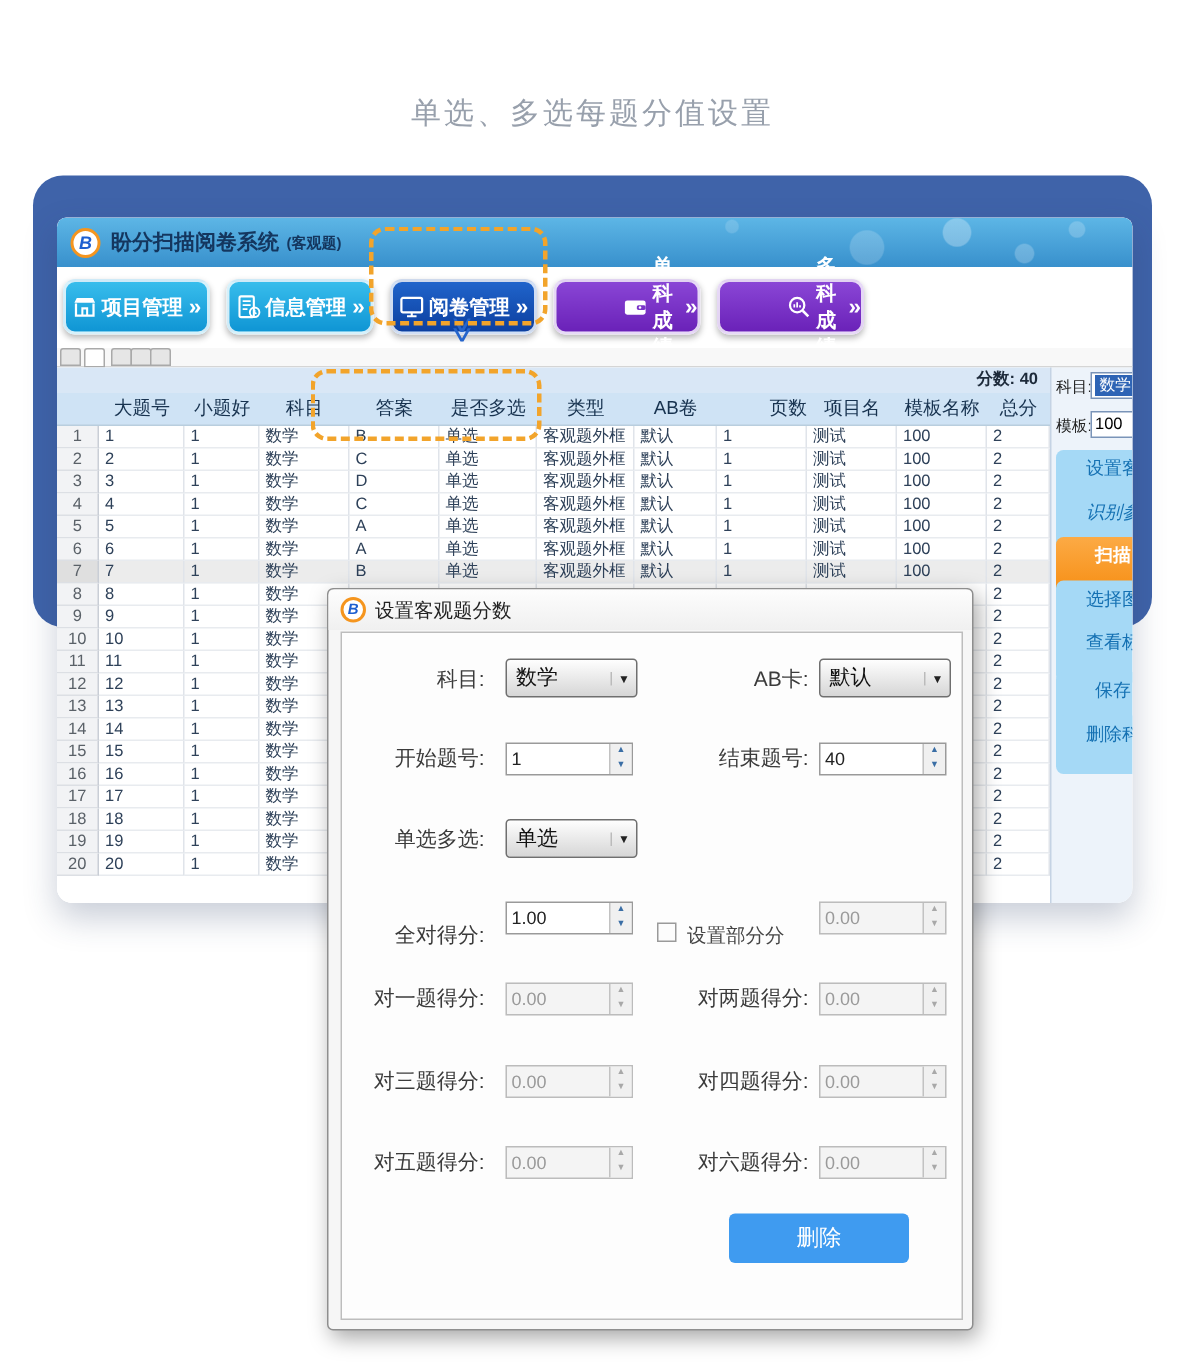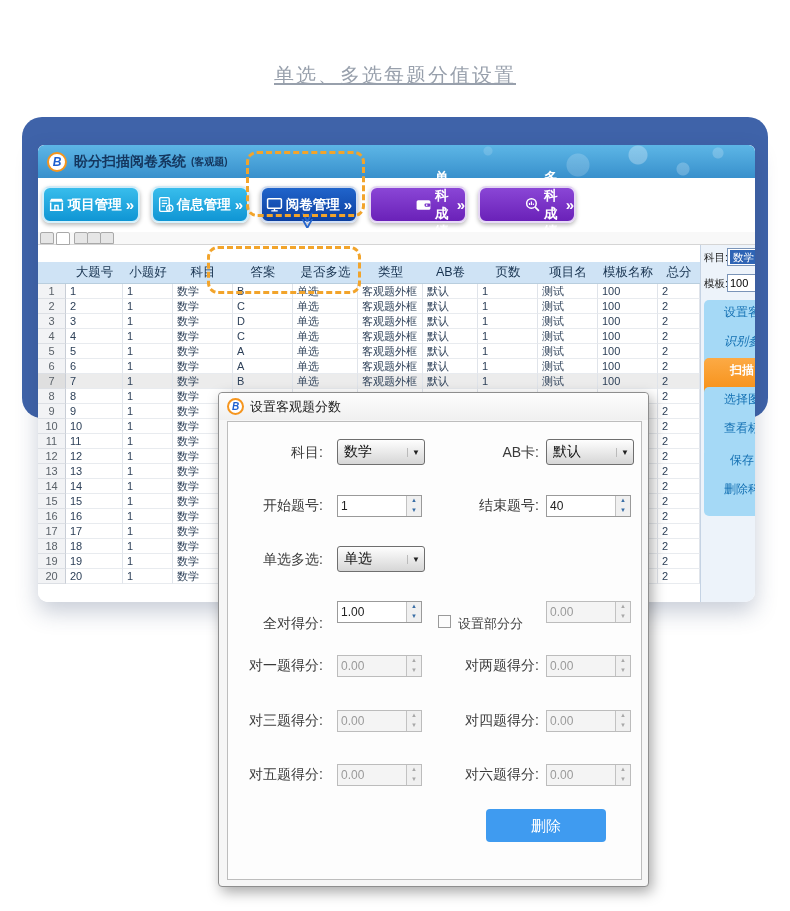--- a/index.html
+++ b/index.html
@@ -4,21 +4,21 @@
 <style>
   * { margin:0; padding:0; box-sizing:border-box; }
   html,body { background:#fff; }
   body { font-family:"Liberation Sans","DejaVu Sans",sans-serif; }
   .stage { position:relative; width:790px; height:911px; margin:0 auto; background:#fff; overflow:hidden; }
 
   
   .page-title { position:absolute; top:10px; left:0; width:100%; text-align:center;
     font-size:30px; font-weight:bold; color:#1e3a6e; letter-spacing:1px; }
   .page-subtitle { position:absolute; top:62px; left:0; width:100%; text-align:center;
-    font-size:20px; color:#98a0ac; letter-spacing:2px;text-decoration:underline; }
+    font-size:20px; color:#98a0ac; letter-spacing:2px; }
 
   
   .backdrop { position:absolute; left:22px; top:117px; width:746px; height:301px;
     background:#3f63a9; border-radius:20px; }
 
   
   .window { position:absolute; left:38px; top:145px; width:717px; height:457px;
     background:#fff; border-radius:6px 6px 10px 10px;
     box-shadow:0 10px 22px rgba(40,60,100,.25); overflow:hidden; }
 
@@ -218,30 +218,33 @@
 
     <div class="tabsrow" id="tabsrow">
         <span class="ptab" style="left: 2px;"></span>
         <span class="ptab active" style="left: 18px;"></span>
         <span class="ptab" style="left: 36px;"></span>
         <span class="ptab" style="left: 49px;"></span>
         <span class="ptab" style="left: 62px;"></span>
       </div>
 
     <div class="tablewrap">
+      <div class="scoreband">
+        <span>分数: 40</span>
+      </div>
       <div class="thead" id="thead">
           <div class="th" style="width: 28px;"></div>
           <div class="th" style="width: 57px;">大题号</div>
           <div class="th" style="width: 50px;">小题好</div>
           <div class="th" style="width: 60px;">科目</div>
           <div class="th" style="width: 60px;">答案</div>
           <div class="th" style="width: 65px;">是否多选</div>
           <div class="th" style="width: 65px;">类型</div>
           <div class="th" style="width: 55px;">AB卷</div>
-          <div class="th" style="width: 60px;">页数</div>
+          <div class="th" style="width: 60px; text-align: right;">页数</div>
           <div class="th" style="width: 60px;">项目名</div>
           <div class="th" style="width: 60px;">模板名称</div>
           <div class="th" style="width: 42px;">总分</div>
         </div>
       <div class="tbody" id="tbody">
           <div class="trow">
             <div class="td rownum" style="width: 28px;">1</div>
             <div class="td" style="width: 57px;">1</div>
             <div class="td" style="width: 50px;">1</div>
             <div class="td" style="width: 60px;">数学</div>

